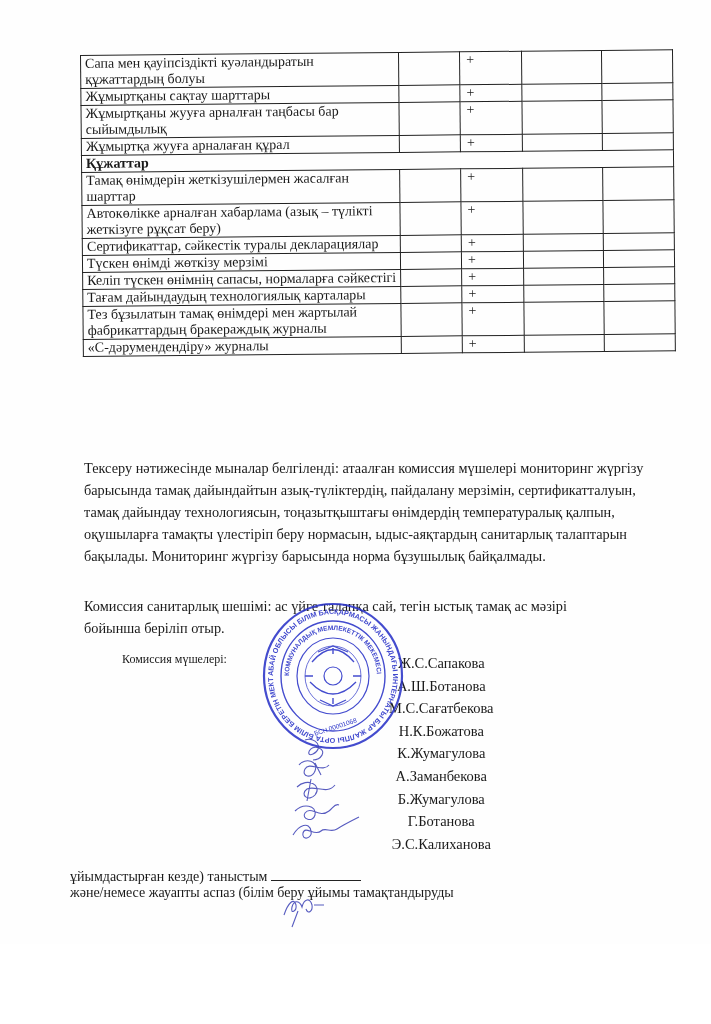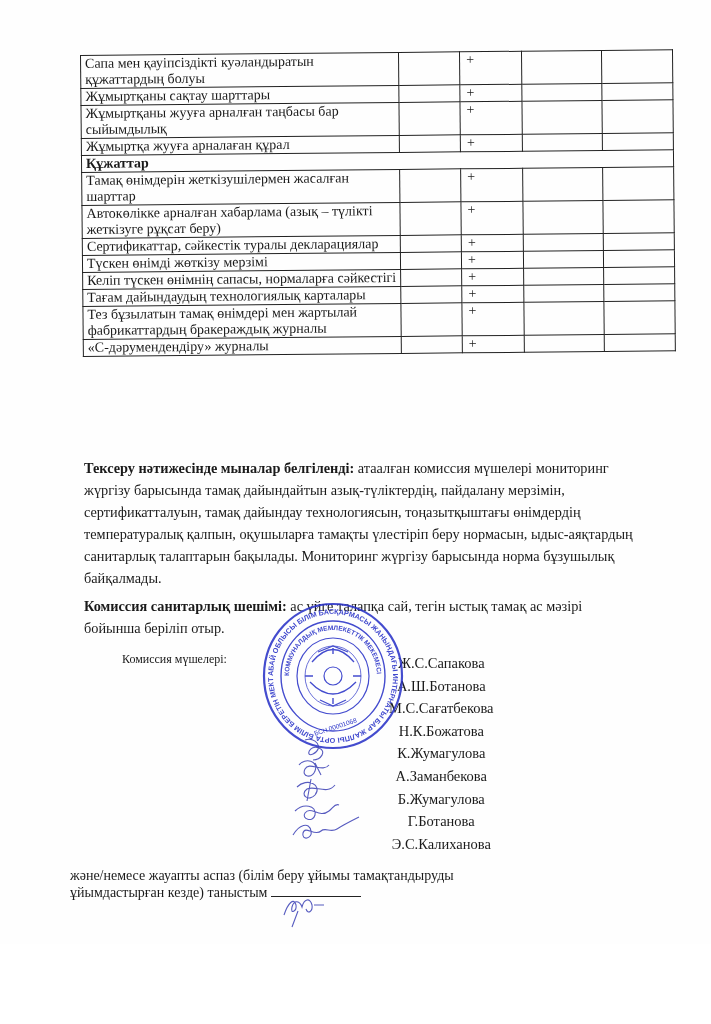--- a/index.html
+++ b/index.html
@@ -15,21 +15,21 @@
   .tbl td.c1 { width:314px; }
   .tbl td.c2 { width:53px; }
   .tbl td.c3 { width:52px; padding-left:6px; }
   .tbl td.c4 { width:73px; }
   .tbl td.c5 { width:63px; }
   .tbl tr.section td { font-weight:bold; }
   .mark { font-size:14px; }
 
   
   .para { position:absolute; left:84px; width:560px; font-size:14.3px; line-height:22px; }
-  .para b { font-weight:bold; }
+  .para b { font-weight:normal; }
   .p1 { top:457px; }
   .p2 { top:595px; width:540px; }
 
   .members-label { position:absolute; left:122px; top:652px; font-size:12px; }
   .members { position:absolute; left:389px; top:652px; font-size:14.5px; line-height:22.6px;text-align:center; }
   .members div { height:22.6px; }
 
   .footer { position:absolute; left:70px; top:868px; width:520px; font-size:14px; line-height:16px; }
   .sig-line { display:inline-block; width:90px; border-bottom:1.2px solid #222; height:12px; vertical-align:baseline; }
 
@@ -183,20 +183,20 @@
     <g fill="none" stroke="#3a3fb5" stroke-width="1.1" opacity="0.85">
       <path d="M20,5 c10,-4 20,8 8,14 c-8,4 -4,-10 6,-6 c8,3 2,12 -6,12"></path>
       <path d="M14,30 c6,-8 20,-4 16,6 c-3,8 -14,6 -10,-2 c4,-8 18,4 24,-4 M30,28 l6,12"></path>
       <path d="M12,52 c10,-10 26,-2 18,8 c-6,7 -16,0 -8,-6 c8,-4 20,6 28,-4 M26,44 l-4,22"></path>
       <path d="M10,76 c8,-8 22,-6 20,4 c-2,8 -14,4 -10,-2 c6,-8 14,6 24,-2 c4,-3 6,-8 10,-6"></path>
       <path d="M8,100 c6,-10 16,-14 18,-4 c2,8 -10,10 -8,2 c2,-8 12,4 18,-2 c4,-4 10,2 16,-2 c6,-4 14,-8 22,-12"></path>
     </g>
   </svg>
 
   <div class="footer">
+    <div><span>ұйымдастырған кезде) таныстым </span><span class="sig-line"></span></div>
     <div> және/немесе жауапты аспаз (білім беру ұйымы тамақтандыруды</div>
-    <div><span>ұйымдастырған кезде) таныстым </span><span class="sig-line"></span></div>
   </div>
 
   <svg class="sig-footer" viewBox="0 0 50 36">
     <path d="M6,22 c4,-12 10,-18 12,-10 c1,6 -6,10 -4,2 c2,-8 8,-6 10,0 c2,-8 8,-10 10,-2 c1,6 -4,10 -6,4 M20,18 l-6,16 M36,12 h10" fill="none" stroke="#3a3fb5" stroke-width="1.1" opacity="0.85"></path>
   </svg>
 </div>
 
 </body></html>

